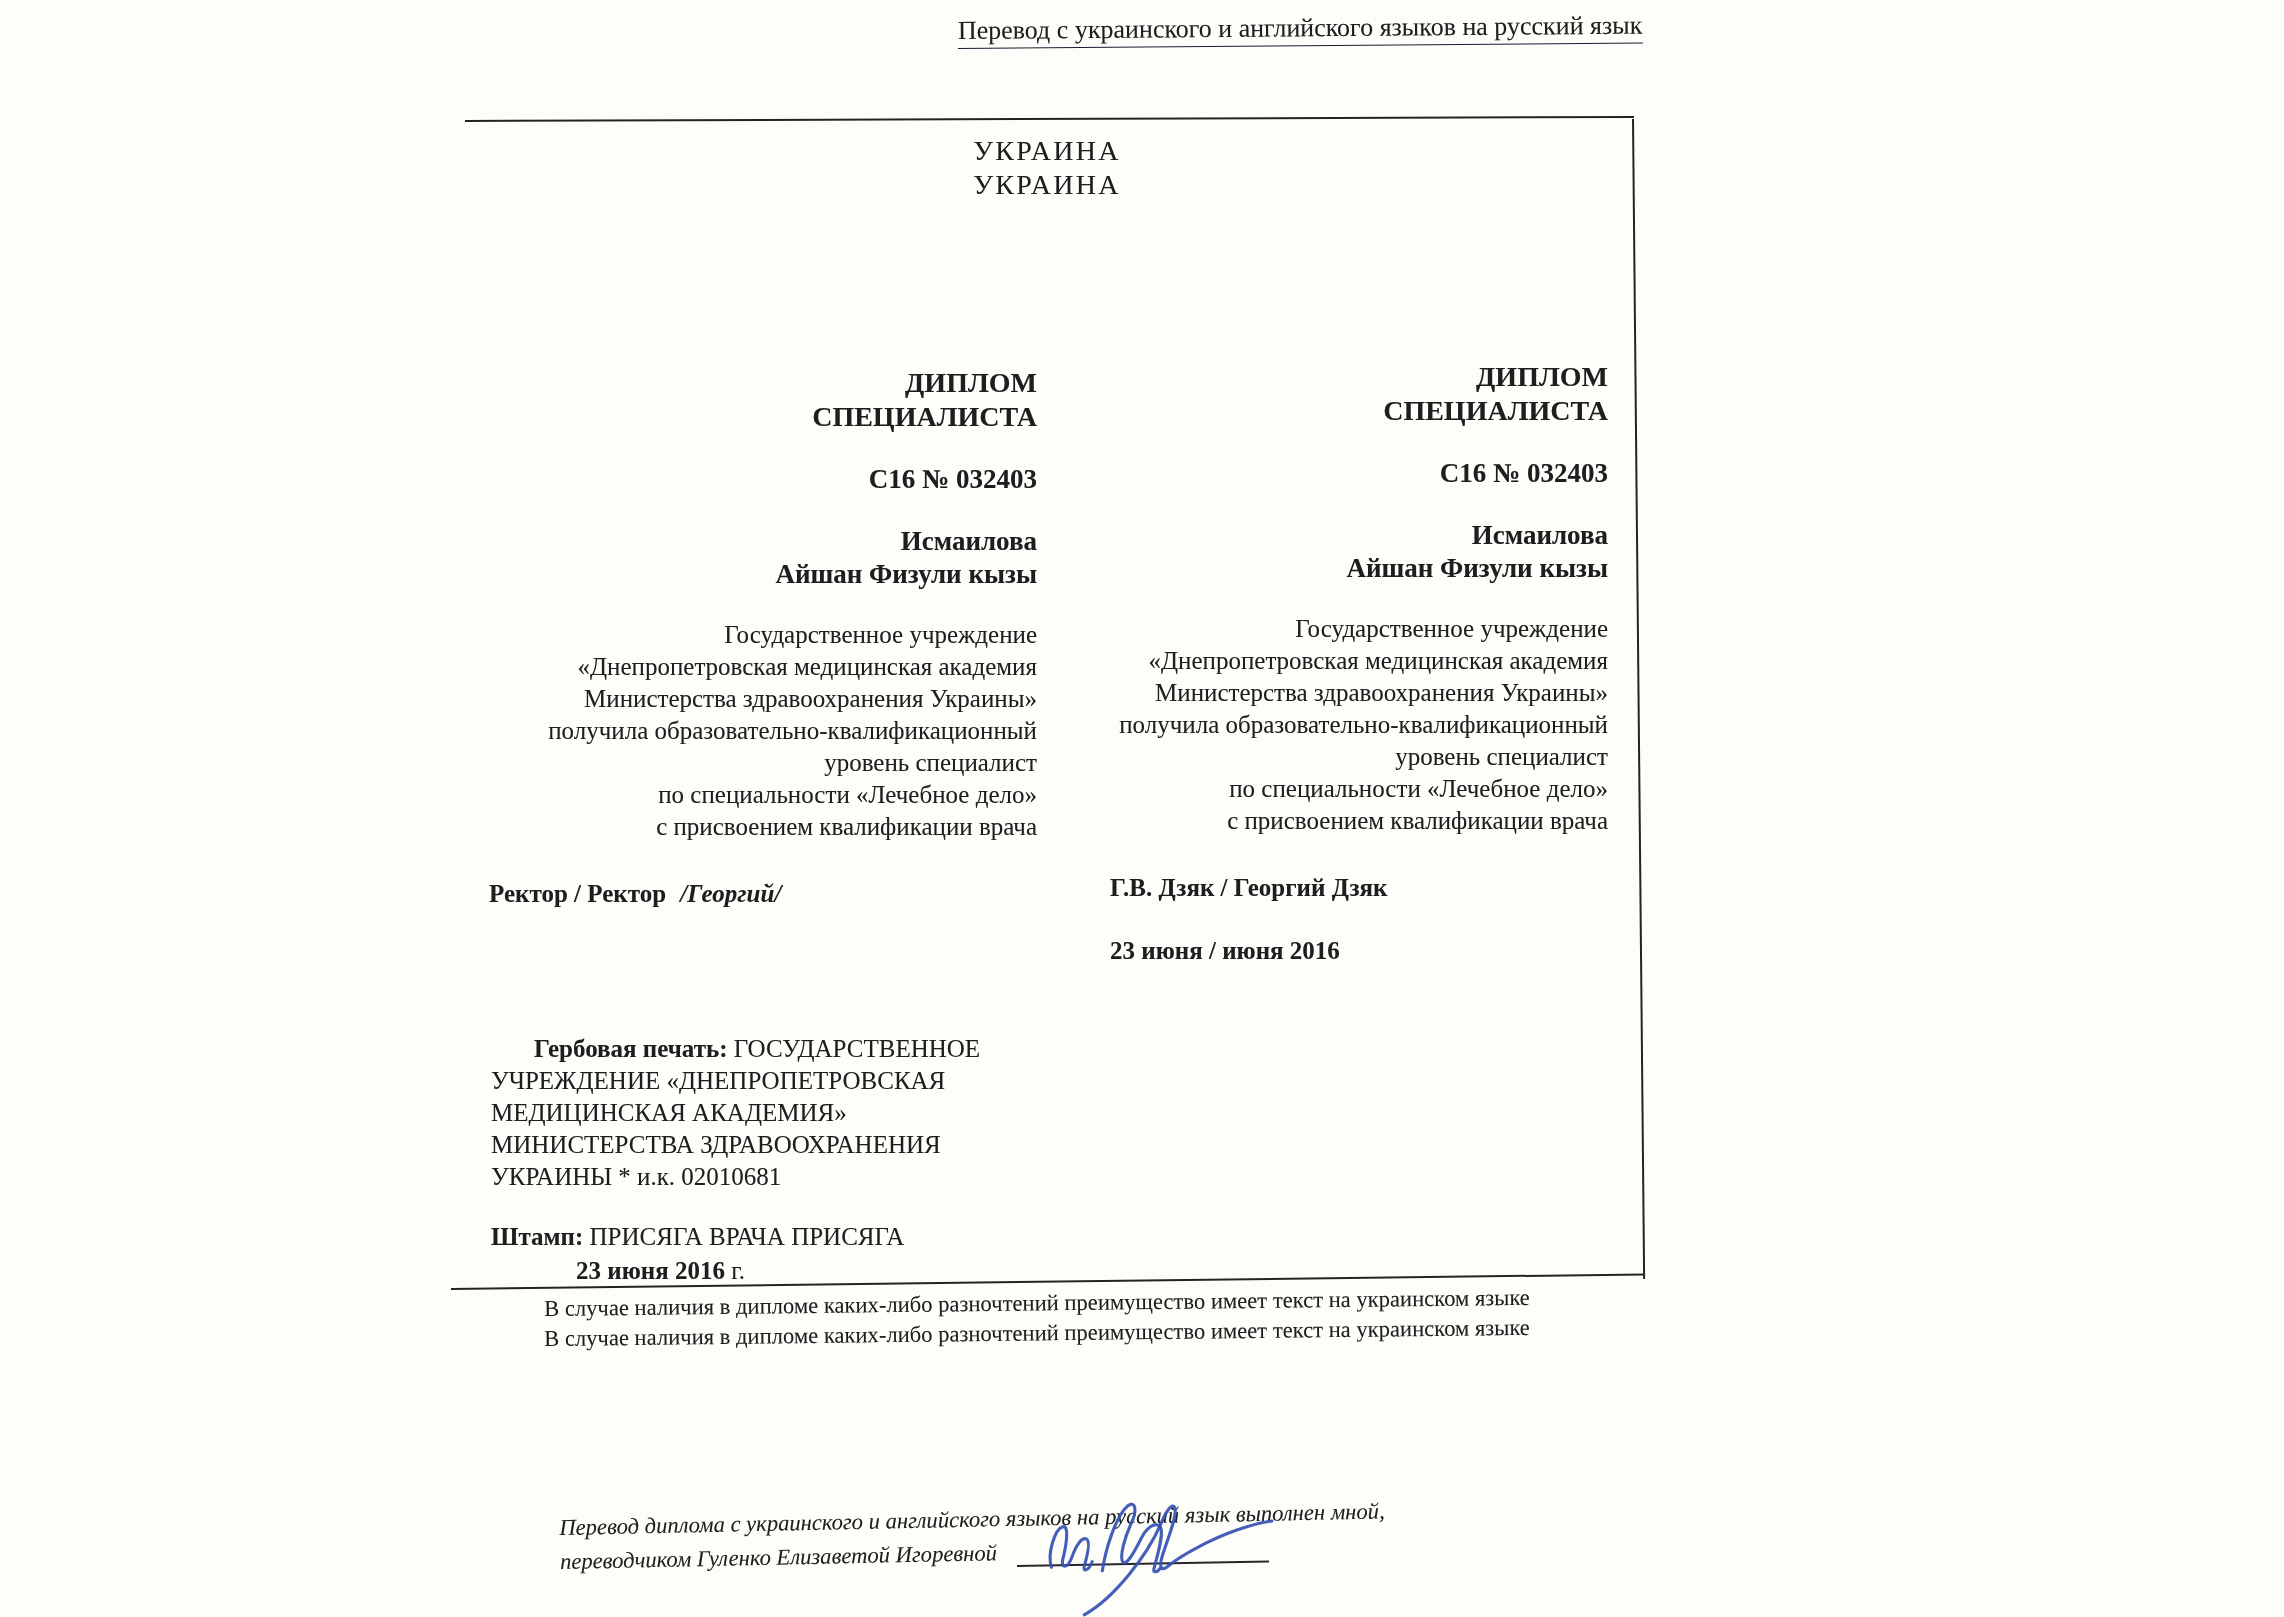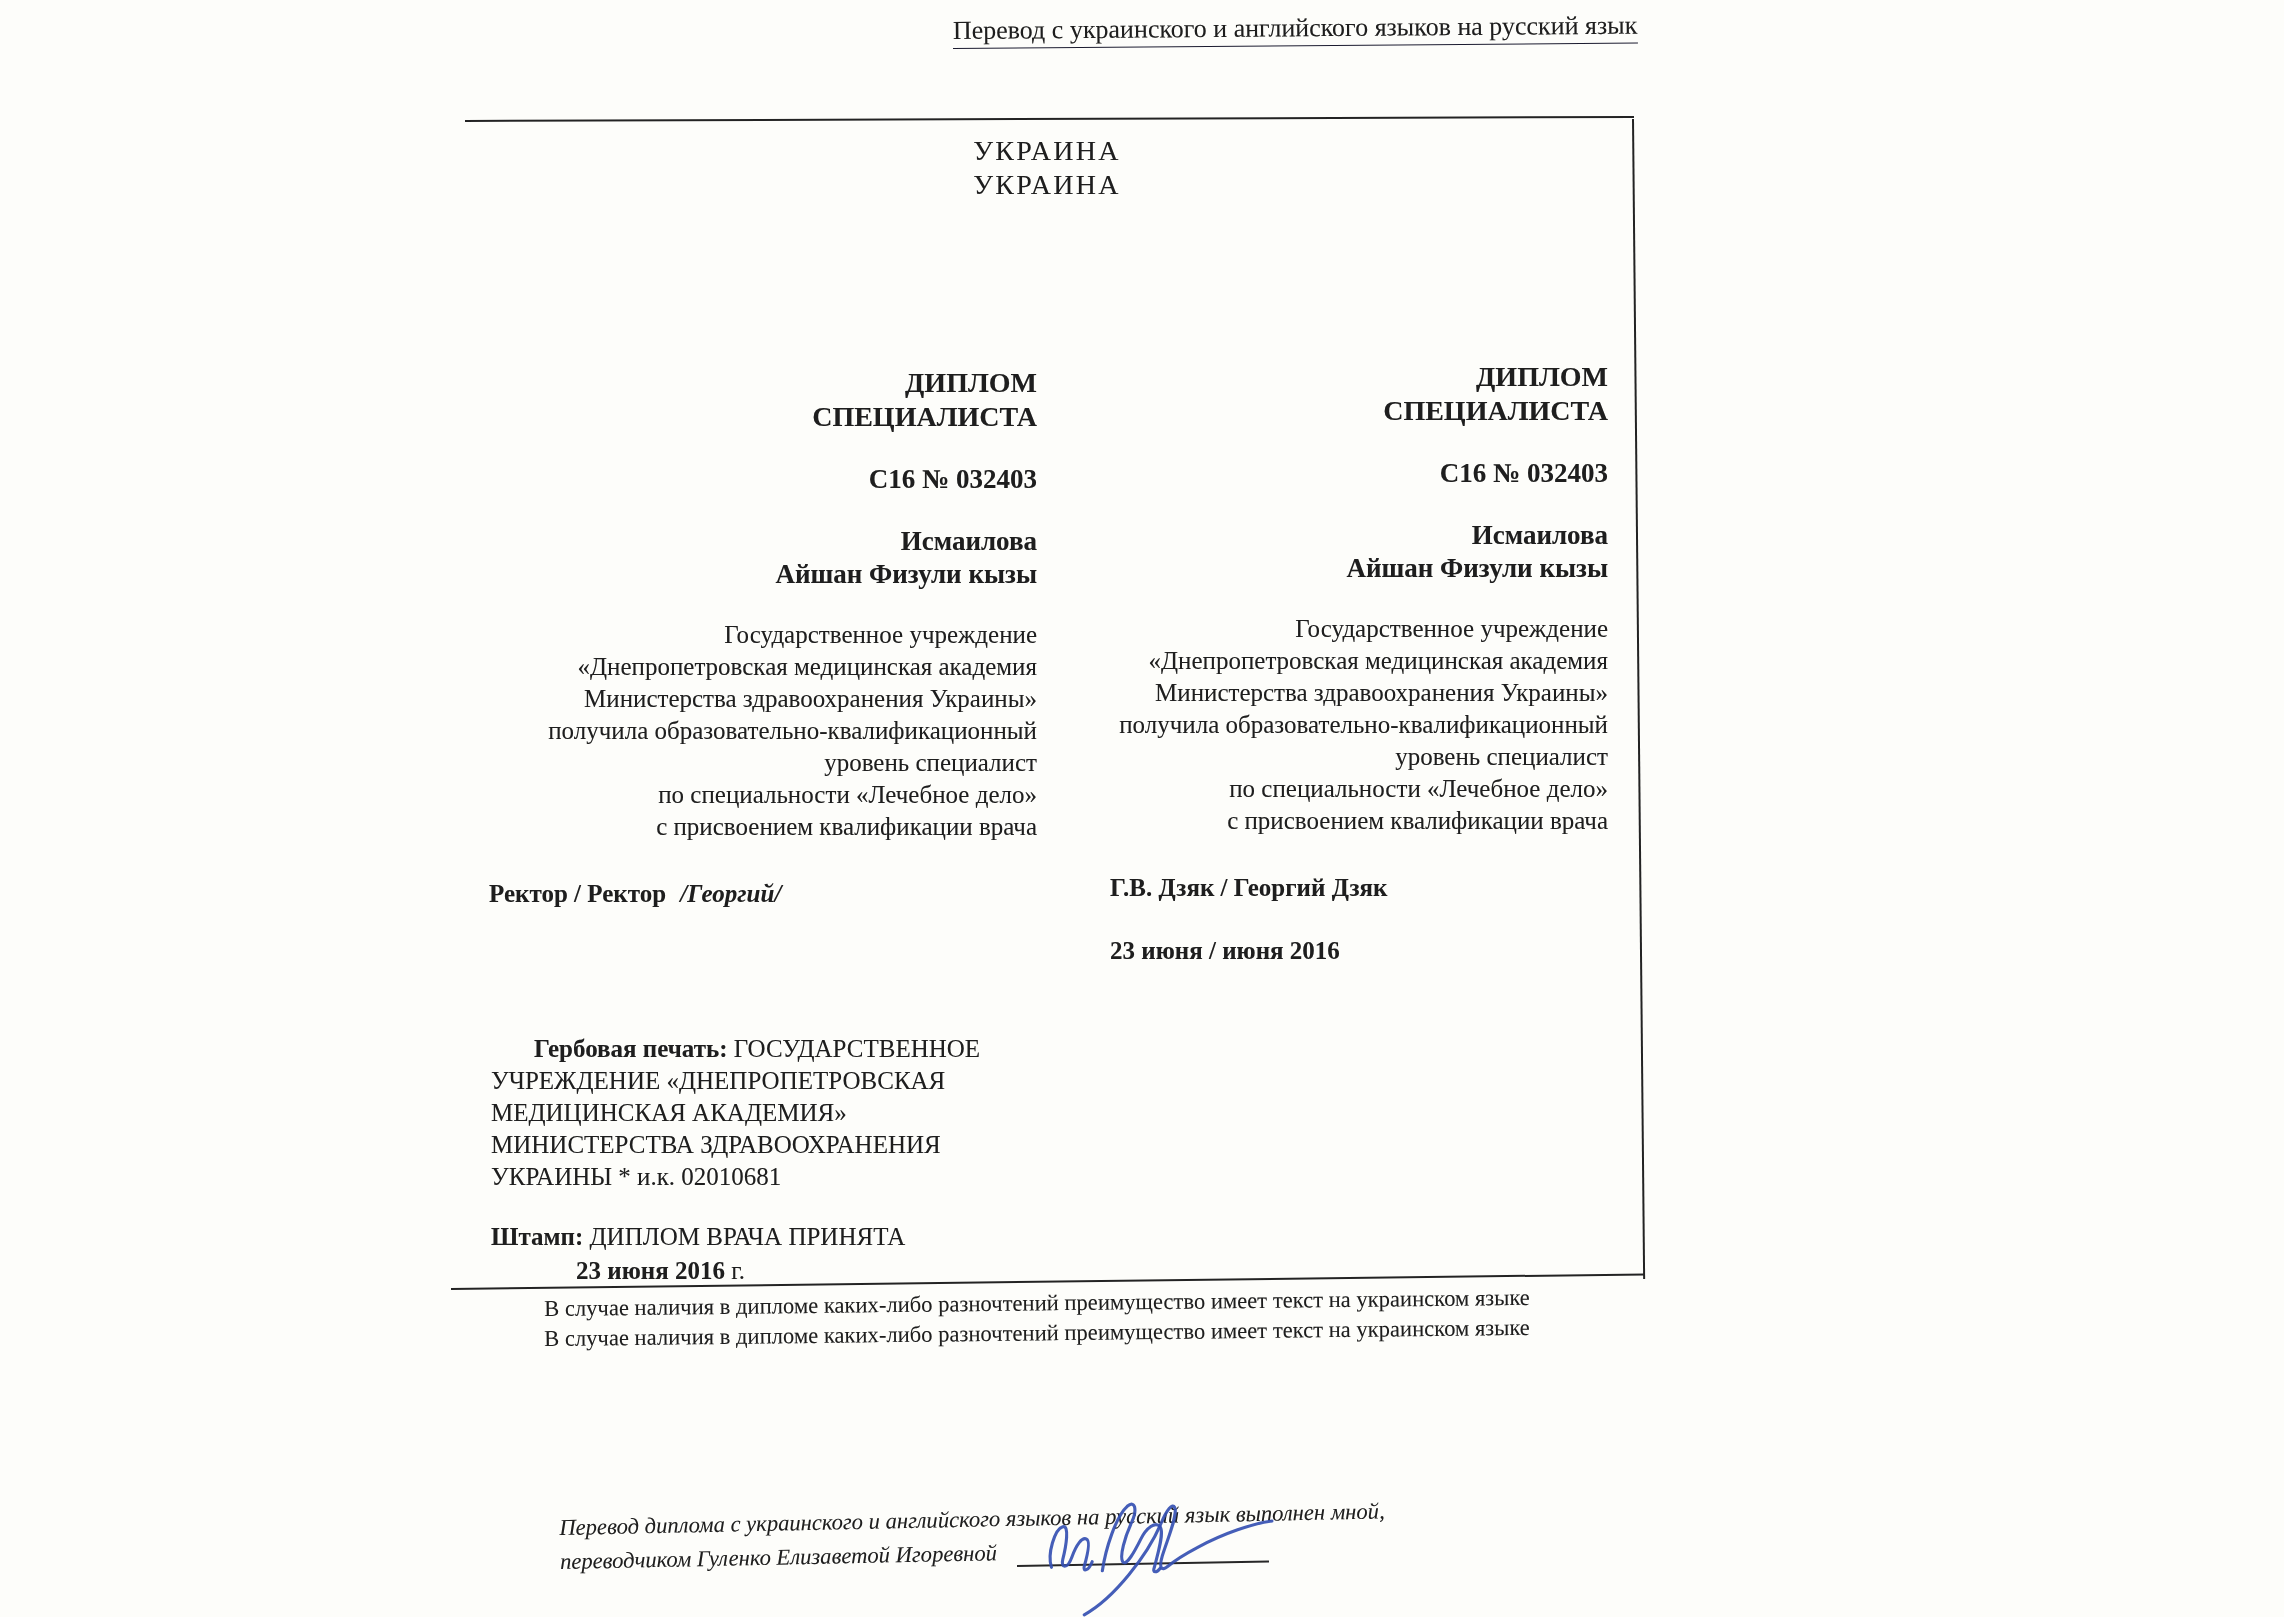--- a/index.html
+++ b/index.html
@@ -5,21 +5,21 @@
   html,body{margin:0;padding:0;}
   body{
     width:2284px;height:1617px;position:relative;overflow:hidden;
     background:#fdfdfa;
     font-family:"Liberation Serif","DejaVu Serif",serif;
     color:#1e1e1e;
   }
   .abs{position:absolute;}
   .ink{color:#1e1e1e;text-shadow:0 0 0.6px rgba(20,20,20,.25);}
   
-  .trans-header-wrap{left:953px;top:16px;width:695px;text-align:left;}
+  .trans-header-wrap{left:953px;top:16px;width:695px;text-align:center;}
   .trans-header{
     display:inline-block;font-size:26px;line-height:29px;
     padding-bottom:3.4px;border-bottom:1.7px solid #1c1c30;
     transform:rotate(-0.45deg);transform-origin:left bottom;
   }
   
   .b-top{left:465px;top:120px;width:1169px;height:2.3px;background:#232323;transform:rotate(-0.2deg);transform-origin:left top;}
   .b-right{left:1632px;top:119px;width:2.3px;height:1160px;background:#232323;transform:rotate(-0.55deg);transform-origin:top left;}
   .b-bottom{left:451px;top:1288px;width:1194px;height:2.3px;background:#232323;transform:rotate(-0.7deg);transform-origin:left top;}
   
@@ -121,21 +121,21 @@
   <b class="seal-label">Гербовая печать:</b>
   <span class="pre">ГОСУДАРСТВЕННОЕ
 УЧРЕЖДЕНИЕ «ДНЕПРОПЕТРОВСКАЯ
 МЕДИЦИНСКАЯ АКАДЕМИЯ»
 МИНИСТЕРСТВА ЗДРАВООХРАНЕНИЯ
 УКРАИНЫ * и.к. 02010681</span>
 </div>
 
 <div class="abs stamp-line ink">
   <b class="stamp-label">Штамп:</b>
-  <span>ДИПЛОМ ВРАЧА ПРИНЯТА</span>
+  <span>ПРИСЯГА ВРАЧА ПРИСЯГА</span>
 </div>
 <div class="abs stamp-date ink">
   <b>23 июня 2016</b>
   <span>г.</span>
 </div>
 
 <div class="abs disclaimer d1 ink">В случае наличия в дипломе каких-либо разночтений преимущество имеет текст на украинском языке</div>
 <div class="abs disclaimer d2 ink">В случае наличия в дипломе каких-либо разночтений преимущество имеет текст на украинском языке</div>
 
 <div class="abs translator">

